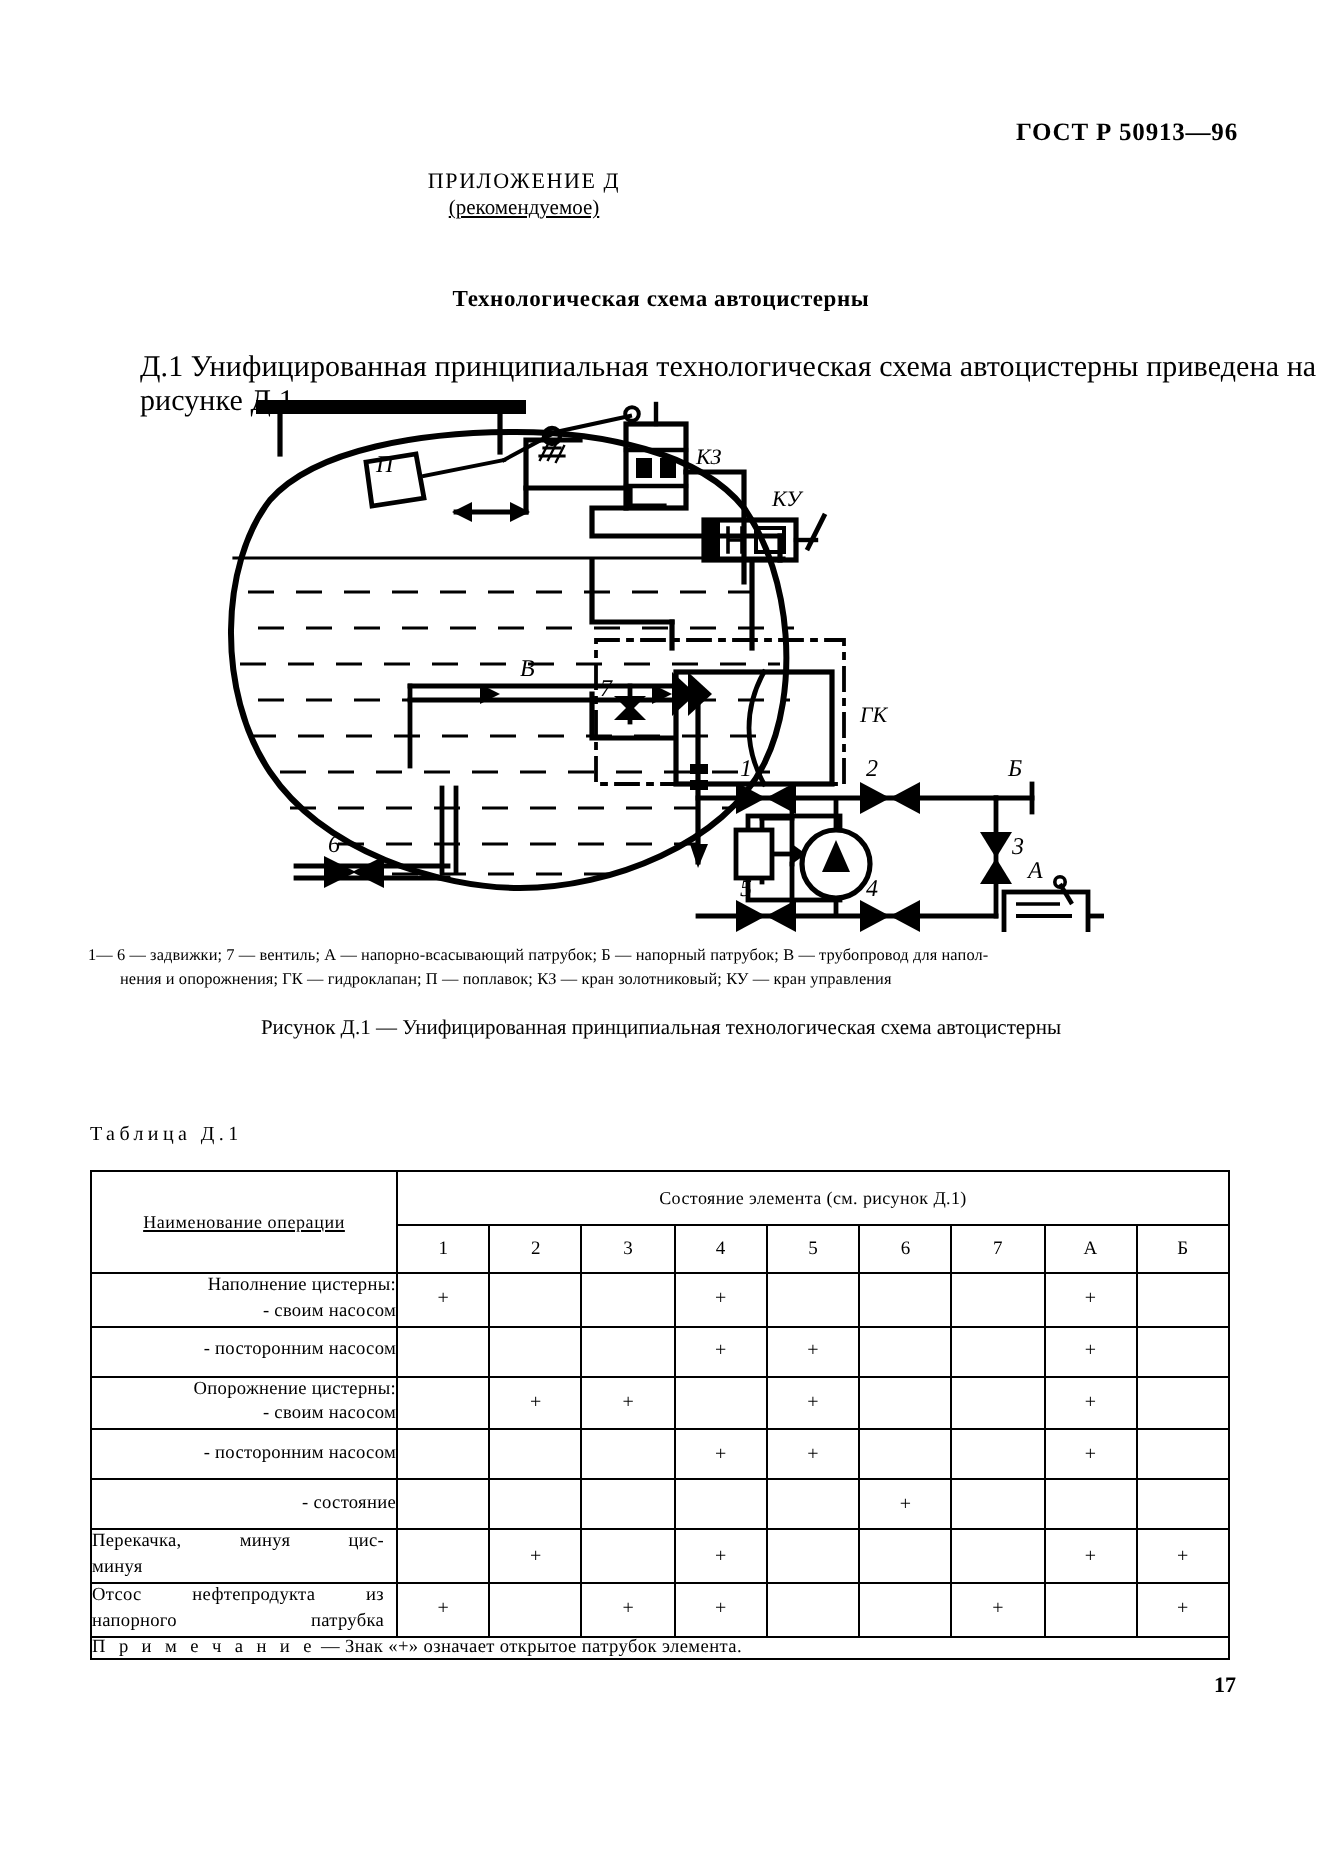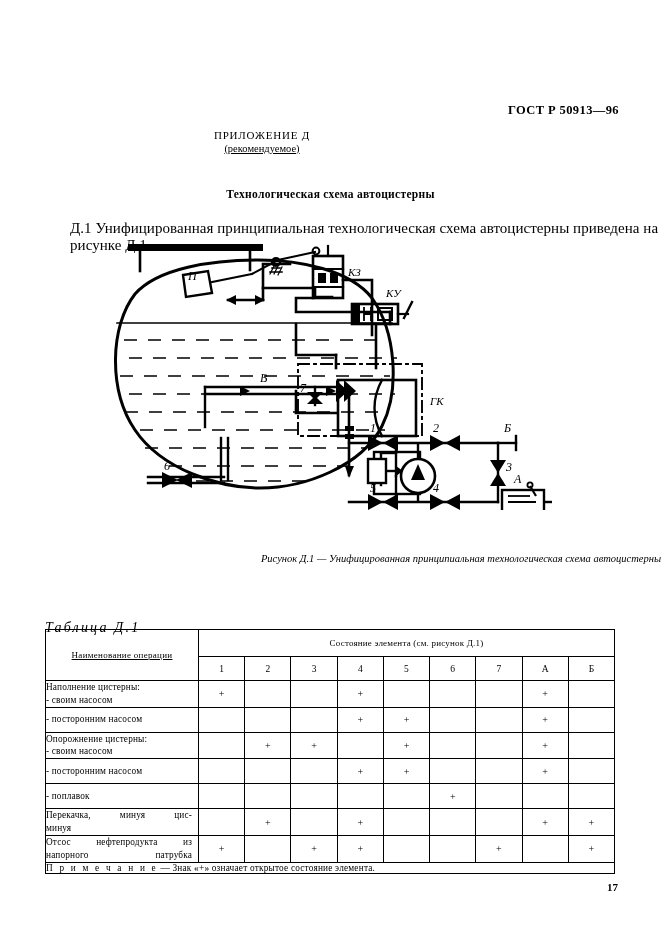--- a/index.html
+++ b/index.html
@@ -12,21 +12,20 @@
     height: 936px;
     position: relative;
     font-family: "Liberation Serif", "DejaVu Serif", serif;
     color: #000000;
     overflow: hidden;
   }
 
   .page {
     position: absolute;
     inset: 0;
-    margin-top: 44px;
   }
 
   
   .gost-code {
     position: absolute;
     top: 59px;
     right: 42px;
     font-size: 12.5px;
     font-weight: bold;
     letter-spacing: 0.4px;
@@ -66,45 +65,43 @@
     letter-spacing: 0.05px;
   }
   .para-d1 { top: 176px; left: 70px; }
   .para-d2 { top: 533px; left: 70px; }
 
   .fig-caption {
     position: absolute;
     top: 509px;
     left: 0;
     width: 661px;
-    text-align: right;
+    text-align: center;
     font-size: 10.5px;
-    font-style: italic;
   }
 
   .fig-legend {
     position: absolute;
     top: 472px;
     left: 44px;
     width: 578px;
     font-size: 8.2px;
     line-height: 1.45;
     letter-spacing: 0.05px;
     text-align: justify;
   }
   .fig-legend .l2 { padding-left: 16px; display:block; }
 
   
   .table-label {
     position: absolute;
-    top: 576px;
+    top: 562px;
     left: 45px;
-    font-size: 14px;
+    font-size: 10px;
     letter-spacing: 2.2px;
-    font-style: italic;
   }
 
   .tbl-wrap {
     position: absolute;
     top: 585px;
     left: 45px;
     width: 570px;
   }
   table.ops {
     border-collapse: collapse;
@@ -132,21 +129,21 @@
     height: 26px;
     font-size: 9px;
     letter-spacing: 0.2px;
   }
   .hdr-num {
     height: 23px;
     text-align: center;
     font-size: 9.5px;
   }
   td.opname {
-    text-align: left;
+    text-align: right;
     padding: 2px 4px 2px 9px;
     font-size: 9.3px;
     line-height: 1.38;
     letter-spacing: 0.15px;
   }
   td.opname.just { text-align: justify; text-align-last: justify; padding-right:6px; }
   td.mark {
     text-align: center;
     font-size: 10px;
     height: 24px;
@@ -416,20 +413,24 @@
         <text x="333" y="192">2</text>
         <text x="270" y="252">5</text>
         <text x="333" y="252">4</text>
         <text x="406" y="231">3</text>
         <text x="414" y="243">А</text>
         <text x="404" y="192">Б</text>
       </g>
     </svg>
   </div>
 
+  <div class="fig-legend">
+    <span>1— 6 — задвижки; 7 — вентиль; А — напорно-всасывающий патрубок; Б — напорный патрубок; В — трубопровод для напол-</span>
+    <span class="l2">нения и опорожнения; ГК — гидроклапан; П — поплавок; КЗ — кран золотниковый; КУ — кран управления</span>
+  </div>
 
   <div class="fig-caption">Рисунок Д.1 — Унифицированная принципиальная технологическая схема автоцистерны</div>
 
 
   <div class="table-label">Таблица Д.1</div>
 
   <div class="tbl-wrap">
     <table class="ops">
       <thead>
         <tr>
@@ -502,21 +503,21 @@
             <td class="mark"></td>
             <td class="mark grp-head">+</td>
             <td class="mark">+</td>
             <td class="mark"></td>
             <td class="mark"></td>
             <td class="mark grp-head">+</td>
             <td class="mark"></td>
           </tr>
           <tr>
             <td class="opname">
-              <div>- поплавок</div>
+              <div>- состояние</div>
             </td>
             <td class="mark grp-head"></td>
             <td class="mark"></td>
             <td class="mark"></td>
             <td class="mark grp-head"></td>
             <td class="mark"></td>
             <td class="mark">+</td>
             <td class="mark"></td>
             <td class="mark grp-head"></td>
             <td class="mark"></td>
@@ -547,20 +548,20 @@
             <td class="mark grp-head">+</td>
             <td class="mark"></td>
             <td class="mark"></td>
             <td class="mark">+</td>
             <td class="mark grp-head"></td>
             <td class="mark">+</td>
           </tr>
         </tbody>
       <tfoot>
         <tr>
-          <td class="note" colspan="10"><span class="sp">П р и м е ч а н и е</span><span> — Знак «+» означает открытое состояние элемента.</span></td>
+          <td class="note" colspan="10"><span class="sp">П р и м е ч а н и е</span><span> — Знак «+» означает открытое патрубок элемента.</span></td>
         </tr>
       </tfoot>
     </table>
   </div>
 
   <div class="page-no">17</div>
 </div>
 
 </body></html>

